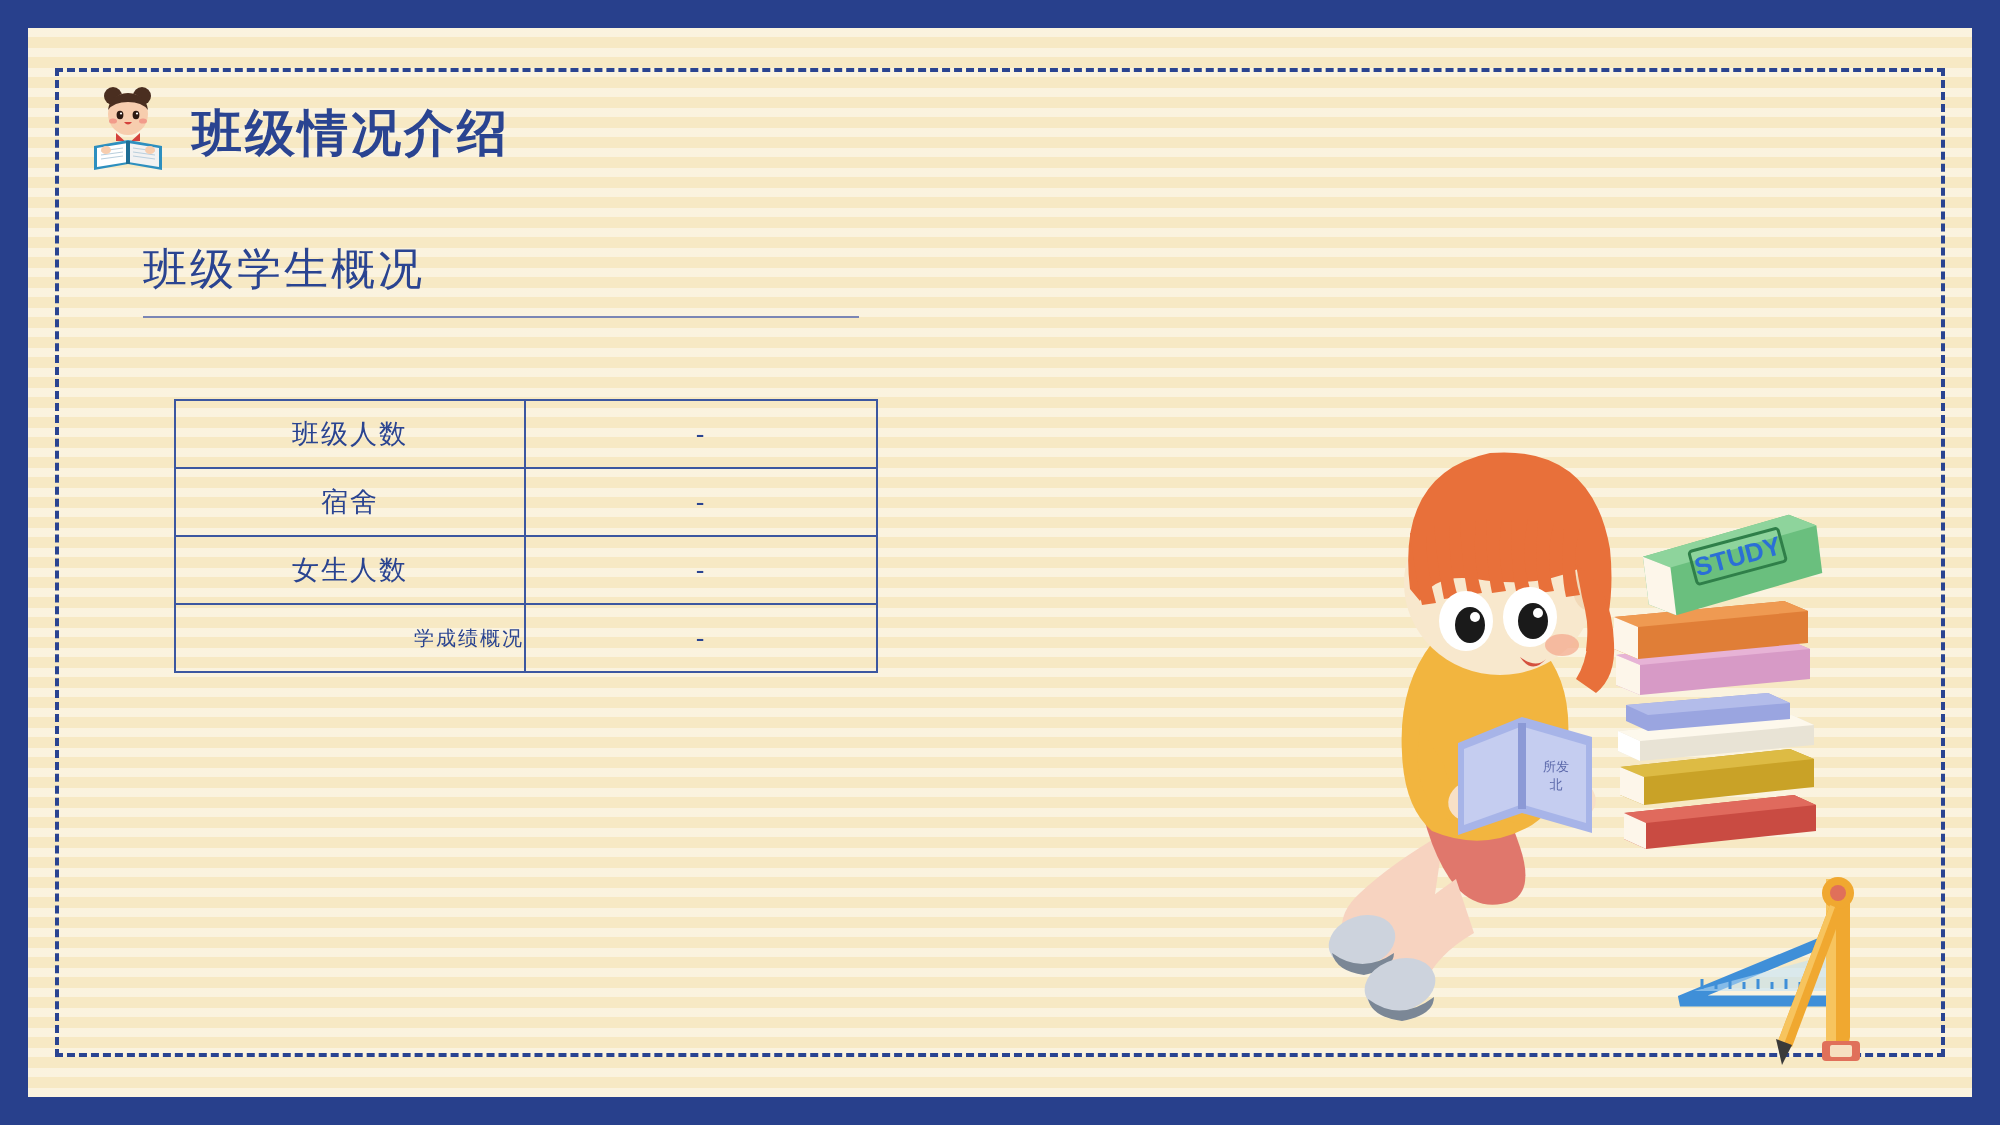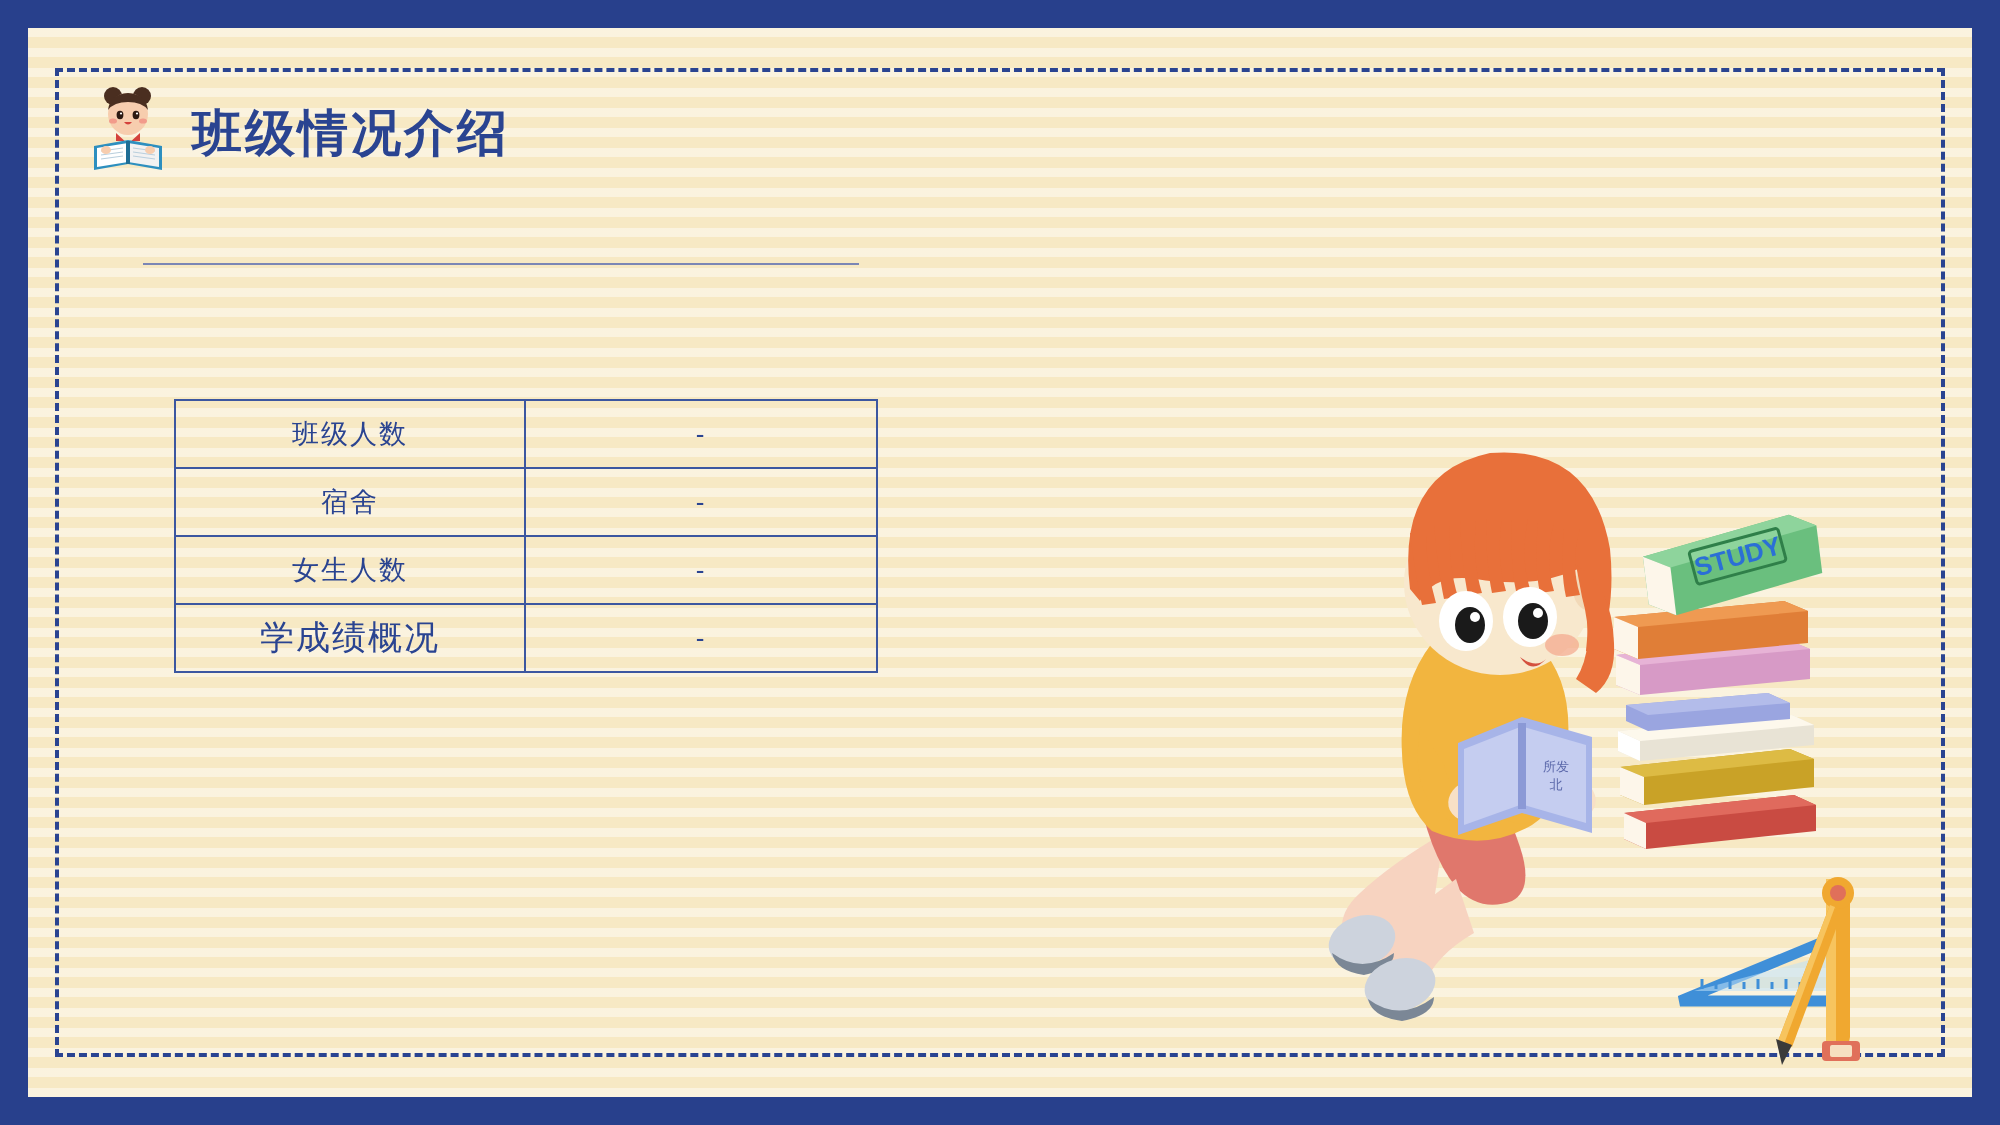--- a/index.html
+++ b/index.html
@@ -79,21 +79,21 @@
     border:2px solid #3c57a0;
     height:68px;
     text-align:center;
     vertical-align:middle;
     color:#2a4491;
     font-size:27px;
     letter-spacing:2px;
   }
   #stats-table td.label-cell { width:350px;font-family:Liberation Serif, serif; }
   #stats-table td.value-cell { width:352px; font-size:26px; }
-  #stats-table tr:last-child td.label-cell { font-size:34px; }
+  #stats-table tr:last-child td.label-cell { font-size:20px;text-align:right; }
   
   #illustration {
     position:absolute;
     right:8px; bottom:24px;
     width:640px; height:680px;
     pointer-events:none;
   }
 </style>
 </head>
 <body>
@@ -141,20 +141,21 @@
         </g>
 
         <ellipse cx="16" cy="66" rx="5" ry="4" fill="#f7cdae"></ellipse>
         <ellipse cx="60" cy="66" rx="5" ry="4" fill="#f7cdae"></ellipse>
       </svg>
 
       <div id="page-title">班级情况介绍</div>
     </div>
 
     <div id="section">
+      <div id="section-title">班级学生概况</div>
       <div id="section-rule"></div>
     </div>
 
     <table id="stats-table">
       <tbody>
         <tr>
           <td class="label-cell">班级人数</td>
           <td class="value-cell">-</td>
         </tr>
         <tr>

